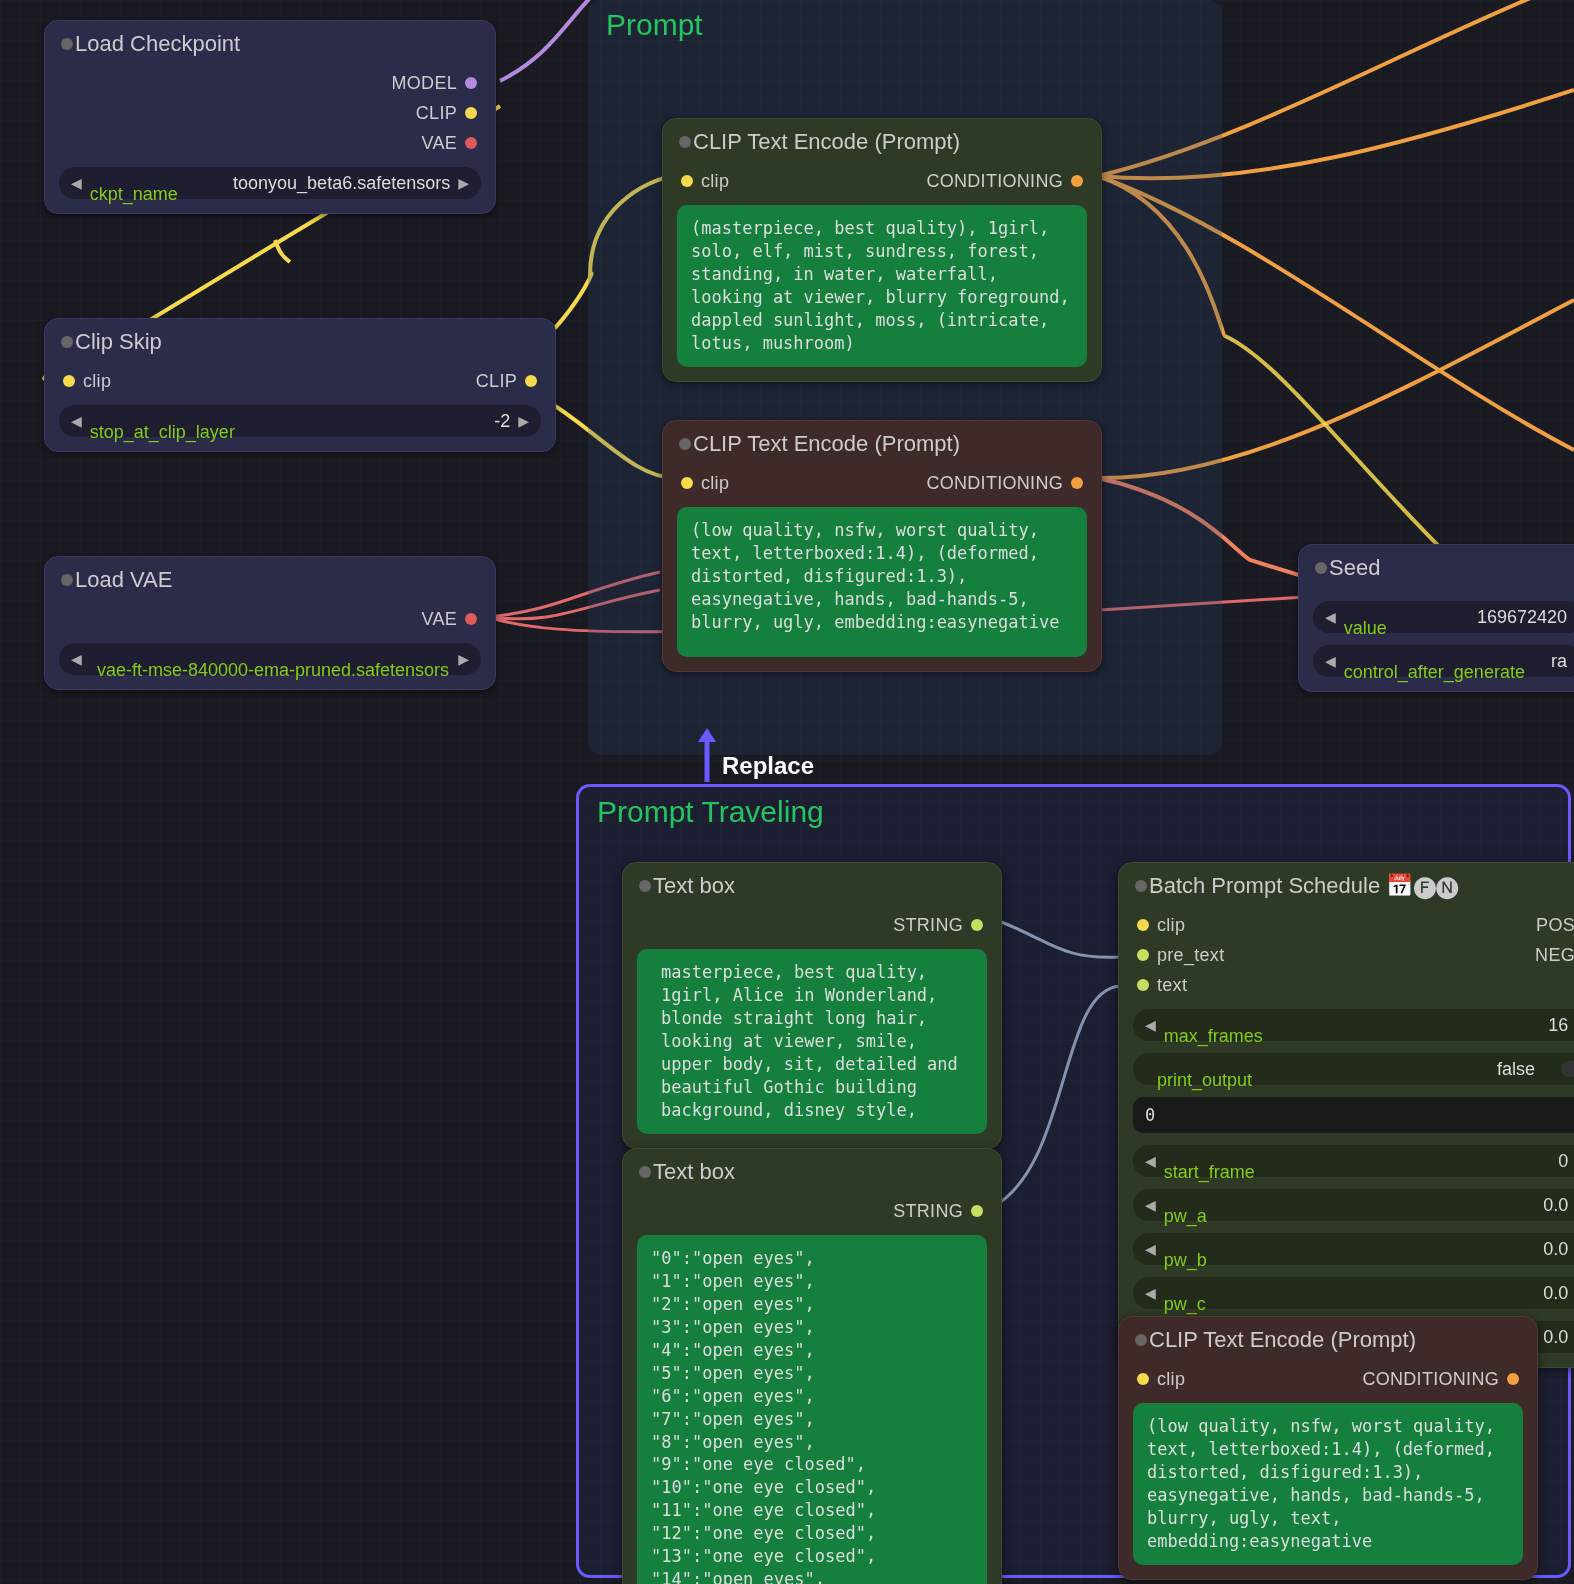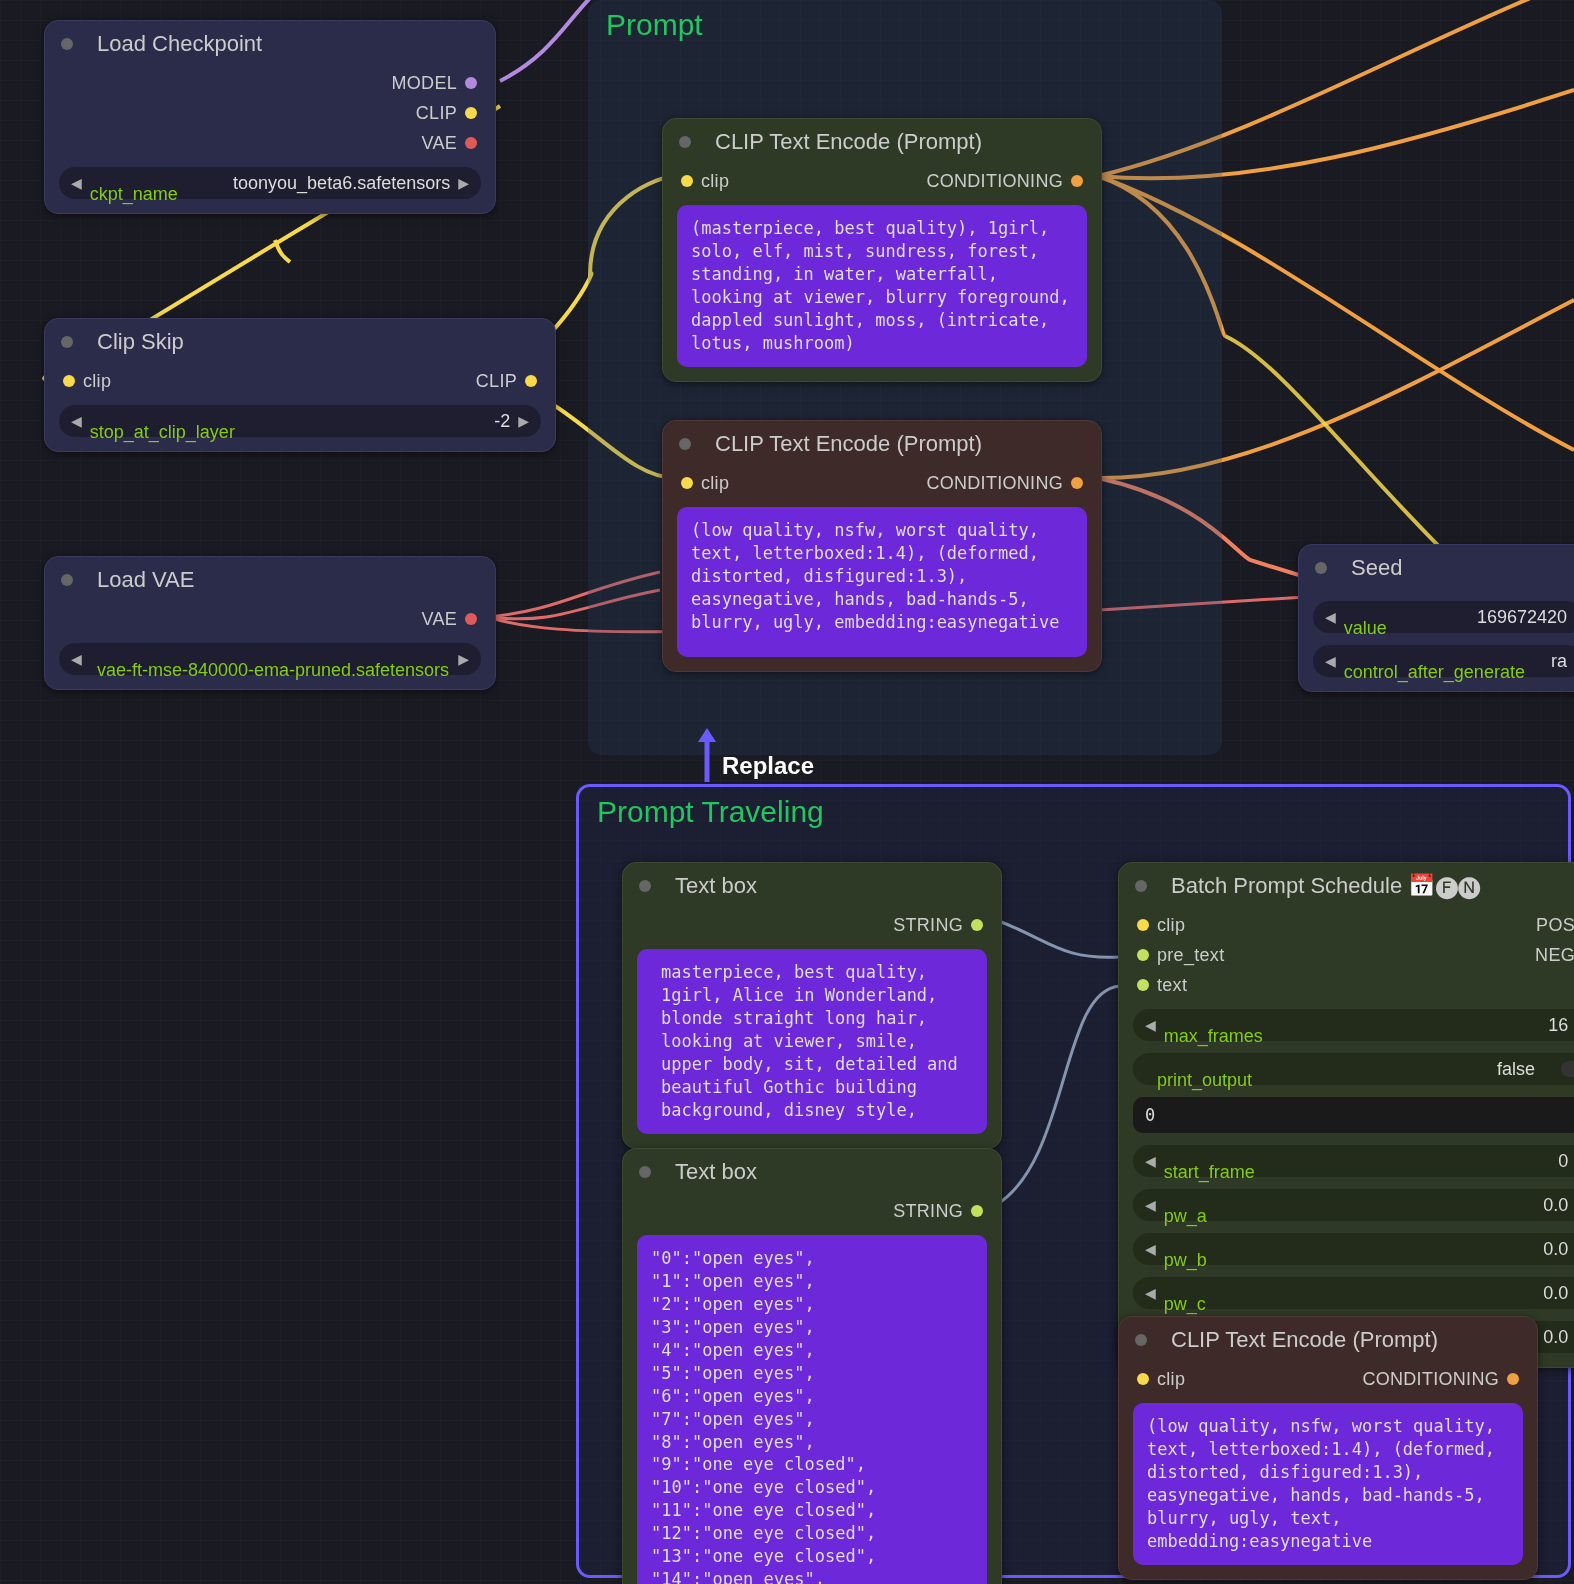--- a/index.html
+++ b/index.html
@@ -21,21 +21,21 @@
     position: absolute;
     border-radius: 14px;
     box-shadow: 0 2px 8px rgba(0,0,0,0.5);
     z-index: 10;
   }
   .node.purple { background:#2b2b4a; border:1px solid #3a3a60; }
   .node.green  { background:#2f3a26; border:1px solid #3d4a2f; }
   .node.red    { background:#3f2a2a; border:1px solid #533636; }
 
   .node-header {
-    display:flex; align-items:center; gap:24px;
+    display:flex; align-items:center; gap:2px;
     padding:10px 16px 8px 16px;
     font-size:22px; color:#ccc; font-weight:400;
     border-top-left-radius:14px; border-top-right-radius:14px;
   }
   .hdr-dot { width:12px; height:12px; border-radius:50%; background:#666; }
 
   .node-body { padding:6px 14px 14px 14px; display:flex; flex-direction:column; gap:6px; }
 
   .port-row { display:flex; align-items:center; justify-content:space-between; padding:0 4px; height:24px; font-size:18px; }
   .port-left { display:flex; align-items:center; gap:8px; }
@@ -53,21 +53,21 @@
     background:#1e1e30; border-radius:18px;
     padding:6px 10px; height:32px; font-size:18px; color:#ccc;
     margin-top:6px;
   }
   .param-pill .tri { color:#aaa; font-size:14px; padding:0 2px;}
   .param-pill .pname { flex:1; padding-left:6px; color:#84cc16;margin-top:22px;}
   .param-pill .pval { text-align:right; padding-right:6px; color:#ddd;}
   .param-pill.green { background:#232b1a;}
 
   .textbox {
-    background:#6d28d9; border-radius:10px;
+    background:#15803d; border-radius:10px;
     padding:12px 14px; font-family:"Menlo","Consolas",monospace;
     font-size:17px; line-height:1.35; color:#ddd; white-space:pre-wrap;
     margin-top:6px;
   }
 
   .group-box {
     position:absolute; border-radius:14px;
     background:rgba(40,70,110,0.25);
     z-index:5;
   }

